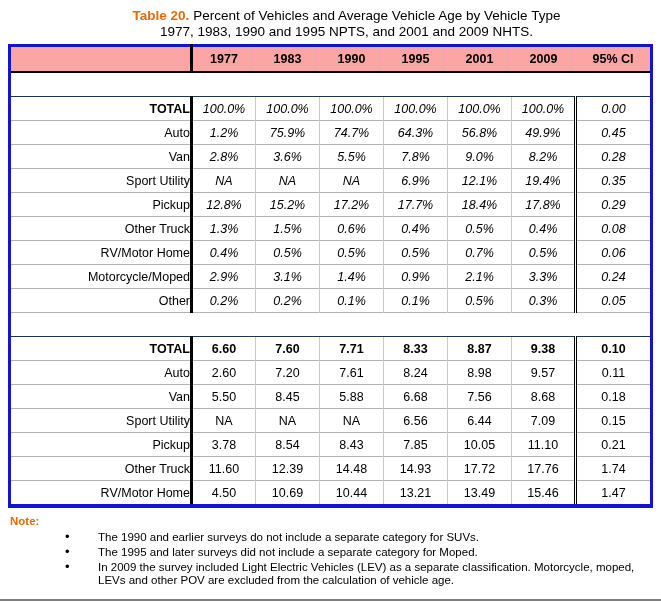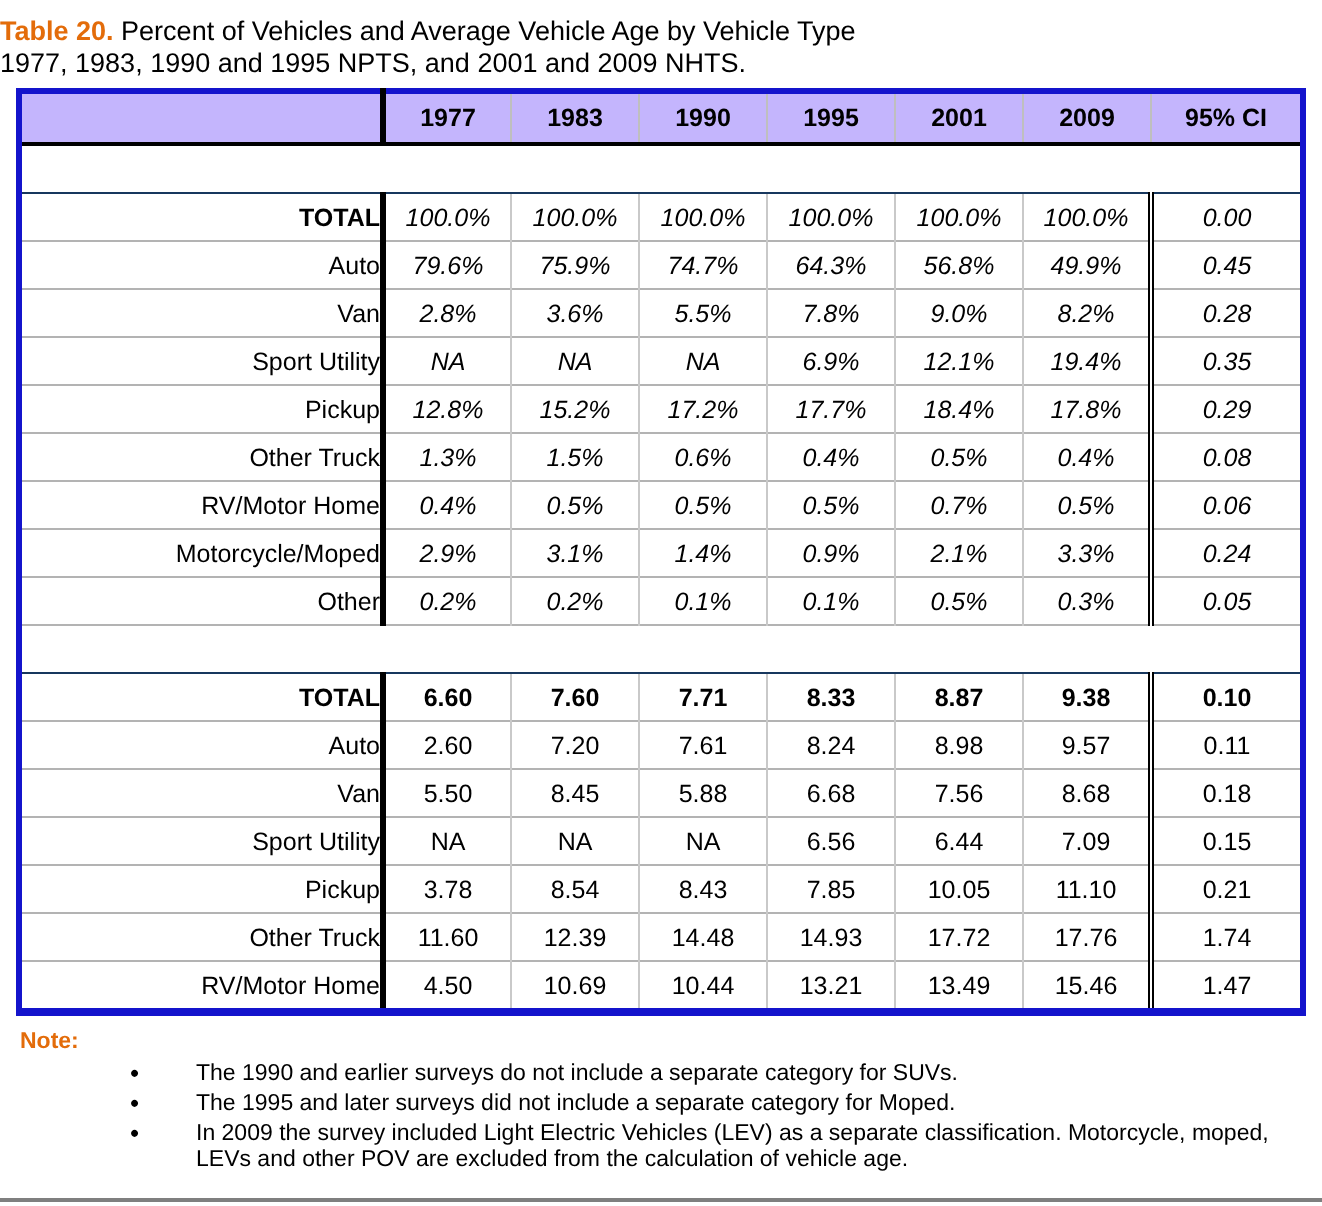--- a/index.html
+++ b/index.html
@@ -5,24 +5,25 @@
   html, body { margin: 0; padding: 0; }
   body {
     width: 661px; height: 603px;
     background: #ffffff;
     font-family: "Liberation Sans", "DejaVu Sans", sans-serif;
     position: relative;
     overflow: hidden;
   }
   .title-block {
     padding-top: 8px;
-    text-align: left;
+    text-align: center;
     font-size: 13.5px;
     line-height: 16px;
     color: #000;
+    margin-left: 32px;
   }
   .title-num { color: #E36C0A; font-weight: bold; }
   table.vt {
     margin: 4px 0 0 8px;
     width: 645px;
     border-collapse: collapse;
     table-layout: fixed;
     border: 3px solid #1414CC;
     border-bottom-width: 4px;
     font-size: 12.5px;
@@ -30,21 +31,21 @@
   }
   table.vt col.c-label { width: 182px; }
   table.vt col.c-year  { width: 64px; }
   table.vt col.c-ci    { width: auto; }
   table.vt thead th {
     height: 24px;
     font-weight: bold;
     text-align: center;
     border-bottom: 2px solid #000;
     border-left: 1px solid #BFBFBF;
-    background: #c4b5fd;
+    background: #fca5a5;
     padding: 0;
   }
   table.vt thead th.h-label { border-left: none; }
   table.vt thead th.h-first { border-left: 3px solid #000; }
   tr.band td {
     background: #4F81BD;
     color: #ffffff;
     font-weight: bold;
     text-align: center;
     height: 20px;
@@ -130,21 +131,21 @@
         <td class="val">100.0%</td>
         <td class="val">100.0%</td>
         <td class="val">100.0%</td>
         <td class="val">100.0%</td>
         <td class="val">100.0%</td>
         <td class="val">100.0%</td>
         <td class="ci">0.00</td>
       </tr>
       <tr class="sec-italic ">
         <td class="lab">Auto</td>
-        <td class="val">79.6%</td>
+        <td class="val">1.2%</td>
         <td class="val">75.9%</td>
         <td class="val">74.7%</td>
         <td class="val">64.3%</td>
         <td class="val">56.8%</td>
         <td class="val">49.9%</td>
         <td class="ci">0.45</td>
       </tr>
       <tr class="sec-italic ">
         <td class="lab">Van</td>
         <td class="val">2.8%</td>

